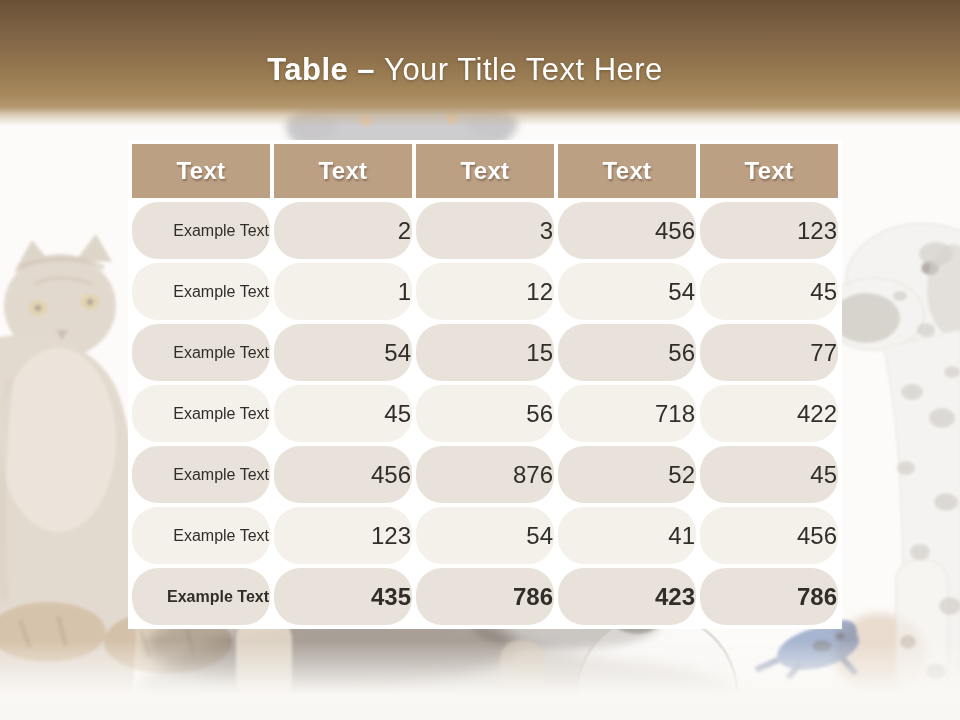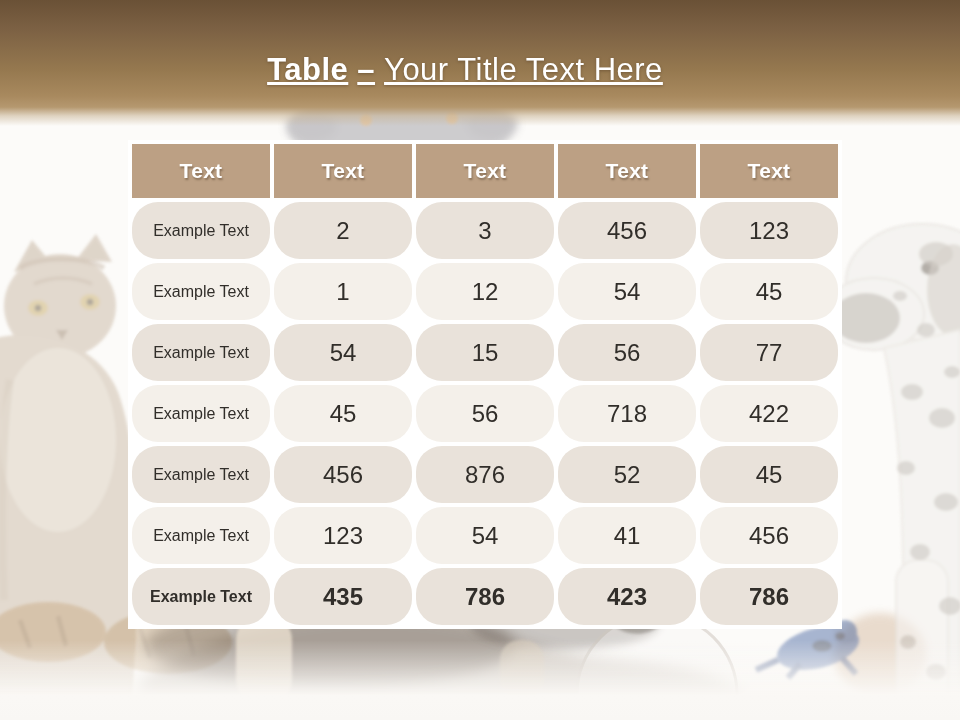--- a/index.html
+++ b/index.html
@@ -22,40 +22,39 @@
       #a8895e 76%,
       var(--band-bottom,#b5986f) 85%,
       rgba(199,178,146,.55) 92%,
       rgba(255,255,255,0) 100%);
   }
   .title{
     position:absolute;left:0;right:30px;top:52px;z-index:4;
     text-align:center;color:#fff;font-size:31px;letter-spacing:.5px;
     text-shadow:0 1px 3px rgba(70,50,30,.45);
     white-space:nowrap;
-    text-decoration:underline;
   }
   .title .t-bold{font-weight:700;margin-right:9px;}
   .title .t-dash{font-weight:600;margin-right:9px;}
   .title .t-rest{font-weight:400;}
   
   .table-wrap{position:absolute;left:128px;top:140px;width:714px;z-index:5;}
   table.data{
     width:100%;table-layout:fixed;border-collapse:separate;border-spacing:4px;
     background:#ffffff;
   }
   table.data th{
     height:52px;background:var(--table-header-bg,#bca084);
-    color:var(--header-text,#ffffff);font-size:21px;font-weight:700;
+    color:var(--header-text,#ffffff);font-size:24px;font-weight:700;
     text-align:center;letter-spacing:.3px;
     text-shadow:1px 2px 2px rgba(96,74,52,.55);
     margin-top:19px;
   }
   table.data td{
-    height:55px;text-align:center;vertical-align:middle;
+    height:55px;text-align:right;vertical-align:middle;
     color:var(--cell-text,#312e2a);
     border-radius:26px;
   }
   tr.odd td{background:var(--row-odd-bg,#e9e2da);}
   tr.even td{background:var(--row-even-bg,#f4f0ea);}
   td.label{font-size:16px;}
   td.num{font-size:24px;}
   tr.bold td{font-weight:700;}
 </style>
 </head>

